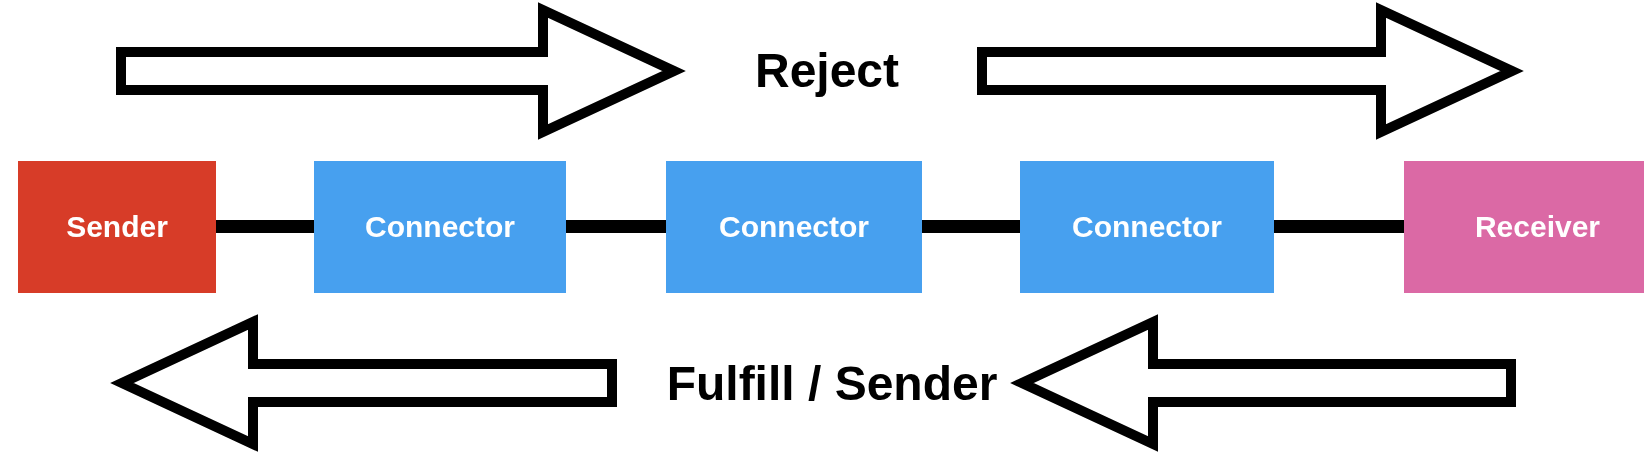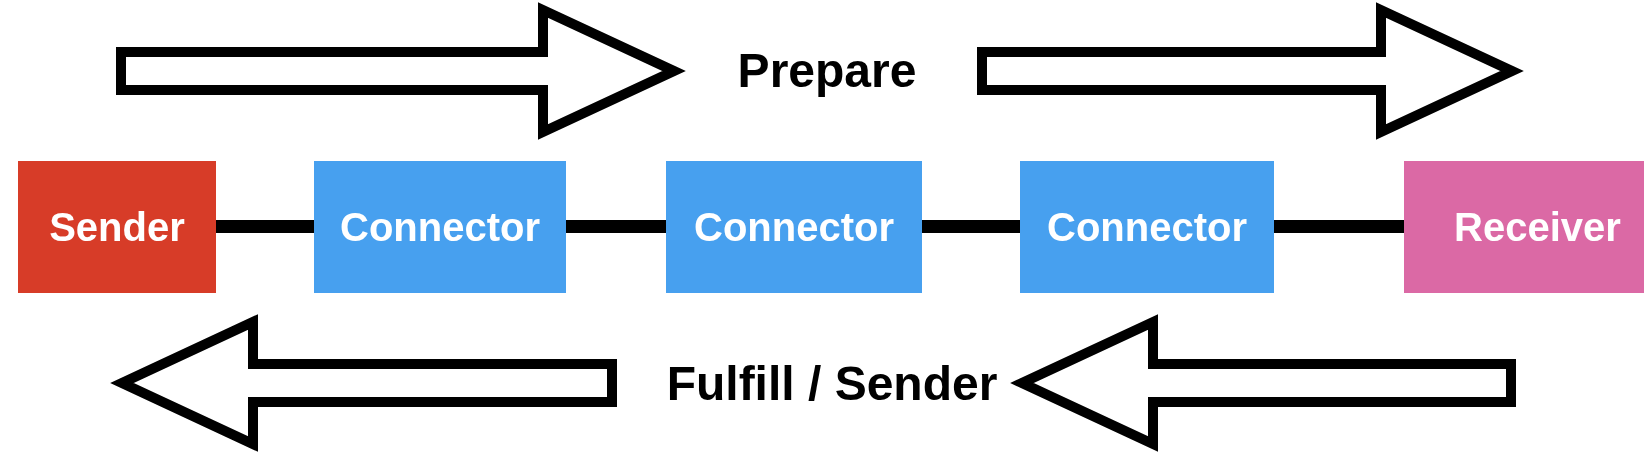--- a/index.html
+++ b/index.html
@@ -42,21 +42,21 @@
   .node {
     position: absolute;
     top: 161px;
     height: 132px;
     display: flex;
     align-items: center;
     justify-content: center;
     z-index: 3;
     color: #ffffff;
     font-weight: bold;
-    font-size: 40px;
+    font-size: 30px;
     letter-spacing: 0px;
   }
   .node-sender   { left: 18px;   width: 198px; background: #d73c28; }
   .node-conn-1   { left: 314px;  width: 252px; background: #47a0ef; }
   .node-conn-2   { left: 666px;  width: 256px; background: #47a0ef; }
   .node-conn-3   { left: 1020px; width: 254px; background: #47a0ef; }
   .node-receiver { left: 1370px; width: 267px; background: #db69a5; margin-left: 34px; }
   .flow-label {
     position: absolute;
     transform: translate(-50%, -50%);
@@ -78,21 +78,21 @@
 
     <polygon class="arrow-shape" points="121,52 543,52 543,10 674,71 543,132 543,90 121,90"></polygon>
 
     <polygon class="arrow-shape" points="982,52 1381,52 1381,10 1512,71 1381,132 1381,90 982,90"></polygon>
 
     <polygon class="arrow-shape" points="612,364 253,364 253,322 122,383 253,444 253,402 612,402"></polygon>
 
     <polygon class="arrow-shape" points="1511,364 1153,364 1153,322 1022,383 1153,444 1153,402 1511,402"></polygon>
   </svg>
 
-  <div id="prepare-label" class="flow-label">Prepare</div>
+  <div id="prepare-label" class="flow-label">Reject</div>
 
   <div id="fulfill-label" class="flow-label">Fulfill / Sender</div>
 
   <div id="connection-line"></div>
 
   <div class="node node-sender">
     <span>Sender</span>
   </div>
 
   <div class="node node-conn-1">

